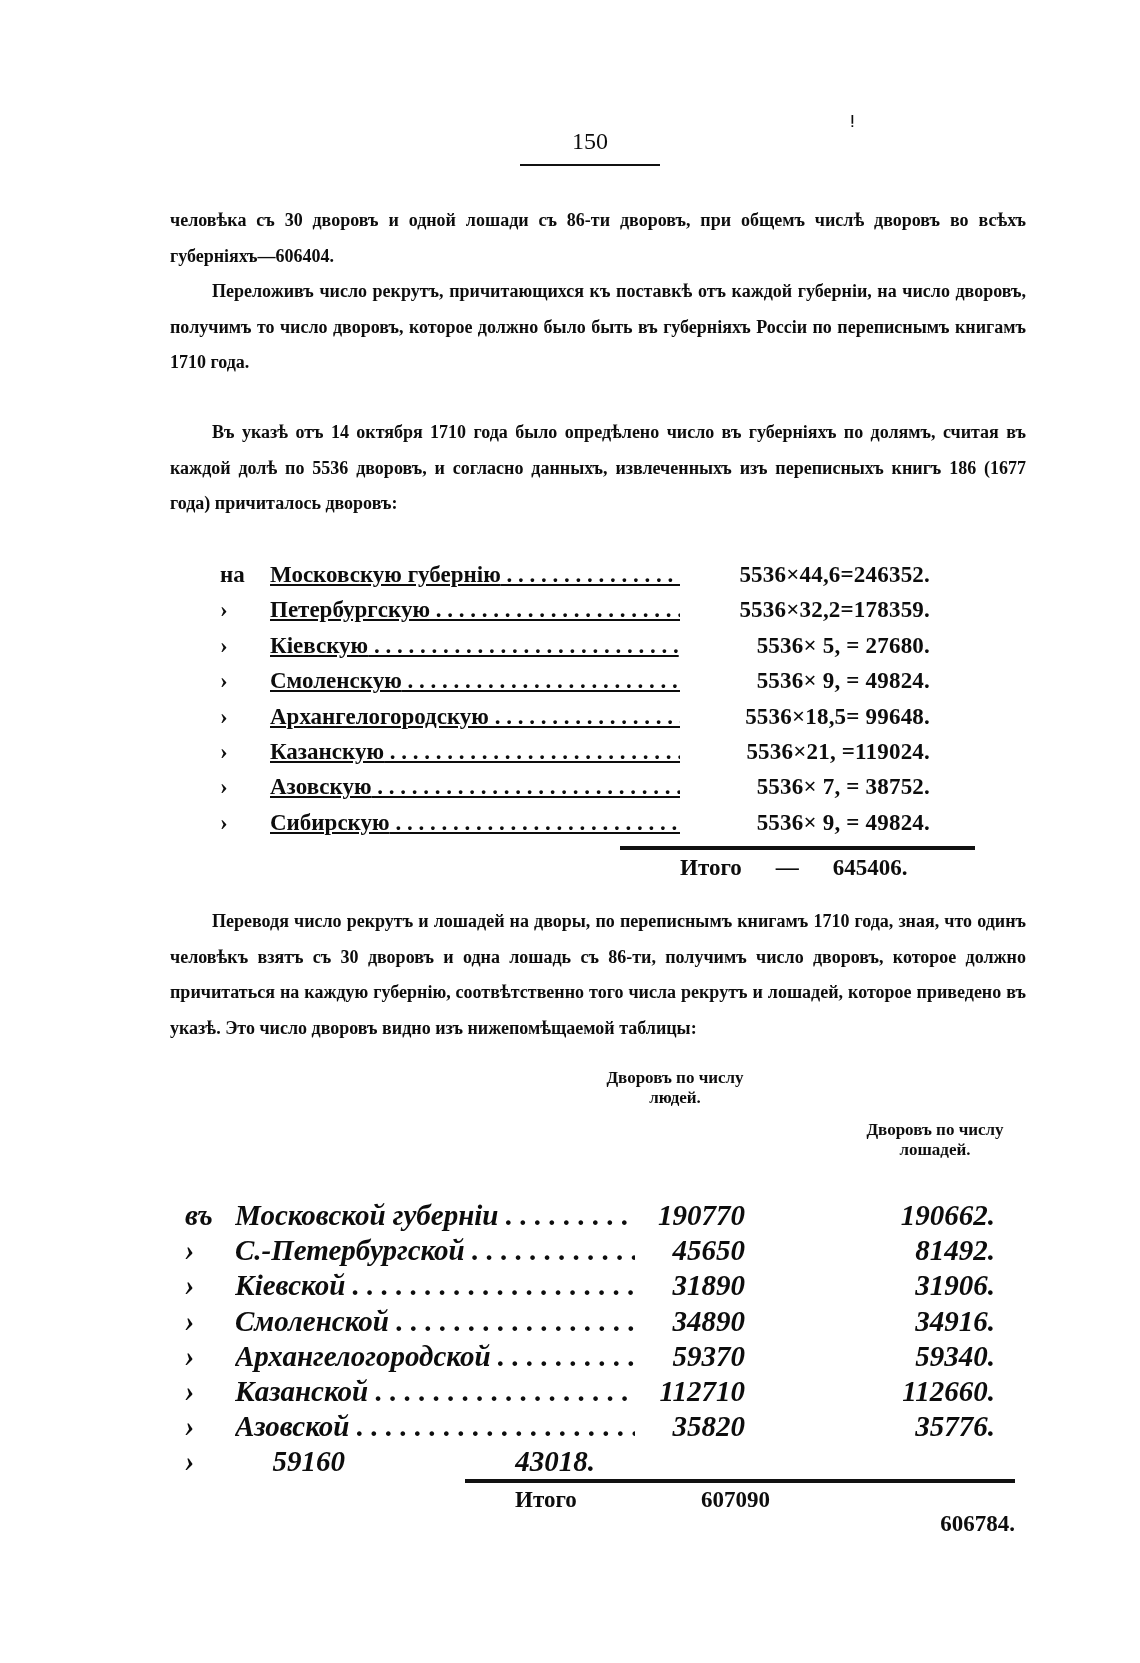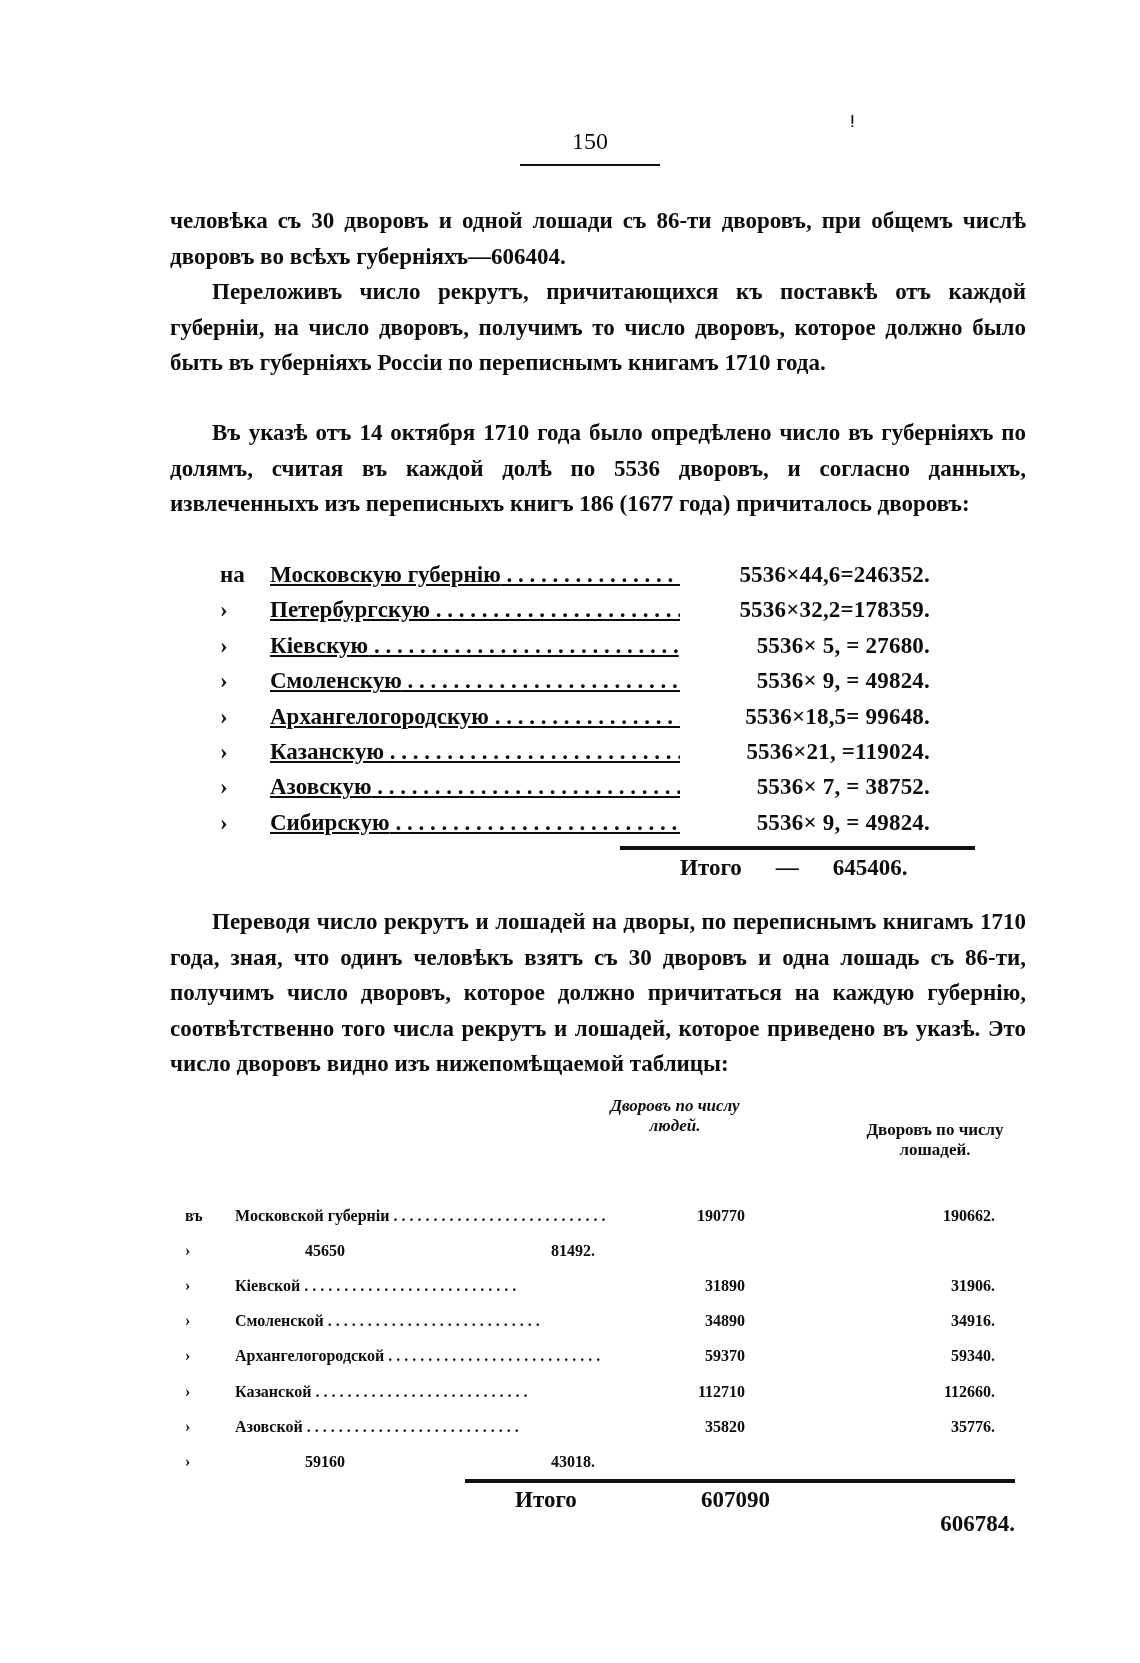--- a/index.html
+++ b/index.html
@@ -11,21 +11,21 @@
   .page-number {
     position: absolute; left: 520px; top: 128px; width: 140px;
     text-align: center; font-size: 24px; font-family: "Liberation Serif", serif;
   }
   .page-rule {
     position: absolute; left: 520px; top: 164px; width: 140px; height: 2px; background: #111;
   }
   .corner-mark { position: absolute; left: 850px; top: 112px; font-size: 16px; font-weight: bold; }
   .para {
     position: absolute; left: 170px; width: 856px;
-    font-size: 23px; line-height: 35.5px; font-weight: bold;
+    font-size: 18px; line-height: 35.5px; font-weight: bold;
     text-align: justify; text-align-last: left;
     font-family: "Liberation Serif", serif;
   }
   .para.indent { text-indent: 42px; }
   #p1 { top: 203px; }
   #p2 { top: 274px; }
   #p3 { top: 415px; }
   #p4 { top: 904px; }
 
   
@@ -33,23 +33,23 @@
   .calc-row { height: 35.4px; display: flex; align-items: flex-start; white-space: nowrap; }
   .calc-prefix { width: 50px; display: inline-block; }
   .calc-name { display: inline-block; width: 410px; overflow: hidden; text-decoration: underline; }
   .calc-name::after { content: " . . . . . . . . . . . . . . . . . . . . . . . . . . ."; }
   .calc-formula { display: inline-block; width: 250px; text-align: right; letter-spacing: 0.2px; }
   .calc-rule { position: absolute; left: 620px; top: 846px; width: 355px; height: 4px; background: #111; }
   .calc-total { position: absolute; left: 680px; top: 855px; font-family: "Liberation Serif", serif; font-size: 23px; font-weight: bold; display: flex; gap: 34px; }
 
   
   .tbl-head { position: absolute; font-family: "Liberation Serif", serif; font-weight: bold; font-size: 17px; line-height: 20px; text-align: center; }
-  #h1 { left: 590px; top: 1096px; width: 170px; font-style: italic; }
+  #h1 { left: 590px; top: 1068px; width: 170px; }
   #h2 { left: 850px; top: 1120px; width: 170px; }
-  .tbl { position: absolute; left: 185px; top: 1198px; width: 830px; font-family: "Liberation Serif", serif; font-weight: bold; font-size: 16px; }
+  .tbl { position: absolute; left: 185px; top: 1198px; width: 830px; font-family: "Liberation Serif", serif; font-weight: bold; font-size: 29px; font-style: italic; }
   .tbl-row { height: 35.2px; display: flex; align-items: center; white-space: nowrap; }
   .tbl-prefix { width: 50px; display: inline-block; }
   .tbl-name { display: inline-block; width: 400px; overflow: hidden; }
   .tbl-name::after { content: " . . . . . . . . . . . . . . . . . . . . . . . . . . ."; }
   .tbl-v1 { display: inline-block; width: 110px; text-align: right; }
   .tbl-v2 { display: inline-block; width: 250px; text-align: right; }
   .tbl-rule { position: absolute; left: 465px; top: 1479px; width: 550px; height: 4px; background: #111; }
   .tbl-total { position: absolute; top: 1487px; font-family: "Liberation Serif", serif; font-size: 23px; font-weight: bold; }
   #t-label { left: 515px; }
   #t-v1 { left: 660px; width: 110px; text-align: right; }
@@ -122,20 +122,21 @@
 
 <div class="tbl">
   <div class="tbl-row">
       <span class="tbl-prefix">въ</span>
       <span class="tbl-name">Московской губерніи</span>
       <span class="tbl-v1">190770</span>
       <span class="tbl-v2">190662.</span>
     </div>
   <div class="tbl-row">
       <span class="tbl-prefix">›</span>
+      <span class="tbl-name">С.-Петербургской</span>
       <span class="tbl-v1">45650</span>
       <span class="tbl-v2">81492.</span>
     </div>
   <div class="tbl-row">
       <span class="tbl-prefix">›</span>
       <span class="tbl-name">Кіевской</span>
       <span class="tbl-v1">31890</span>
       <span class="tbl-v2">31906.</span>
     </div>
   <div class="tbl-row">

